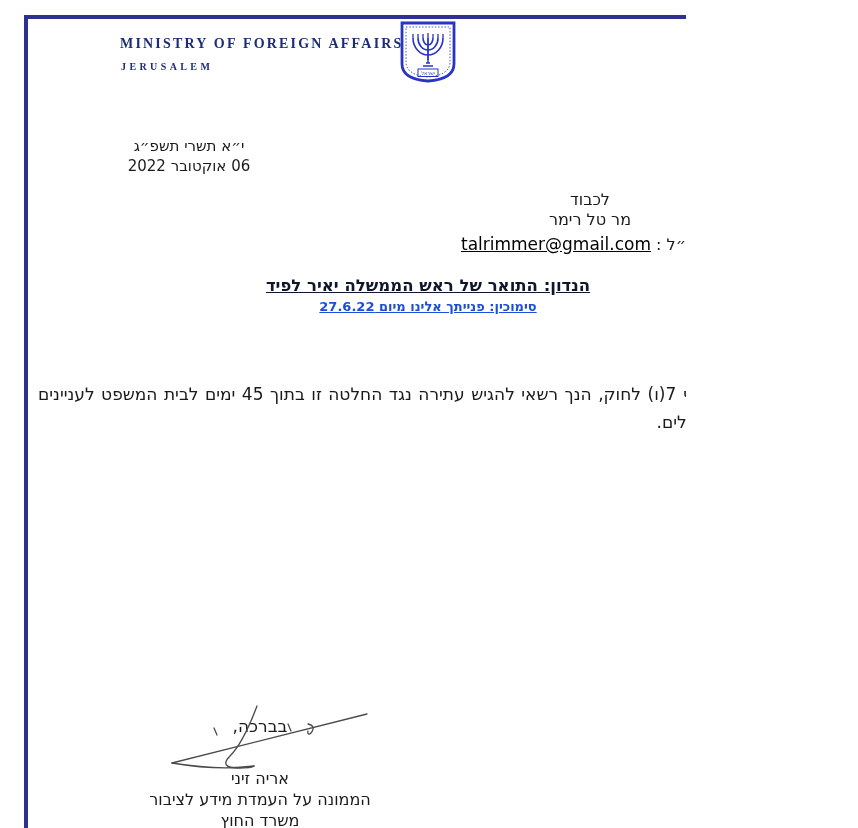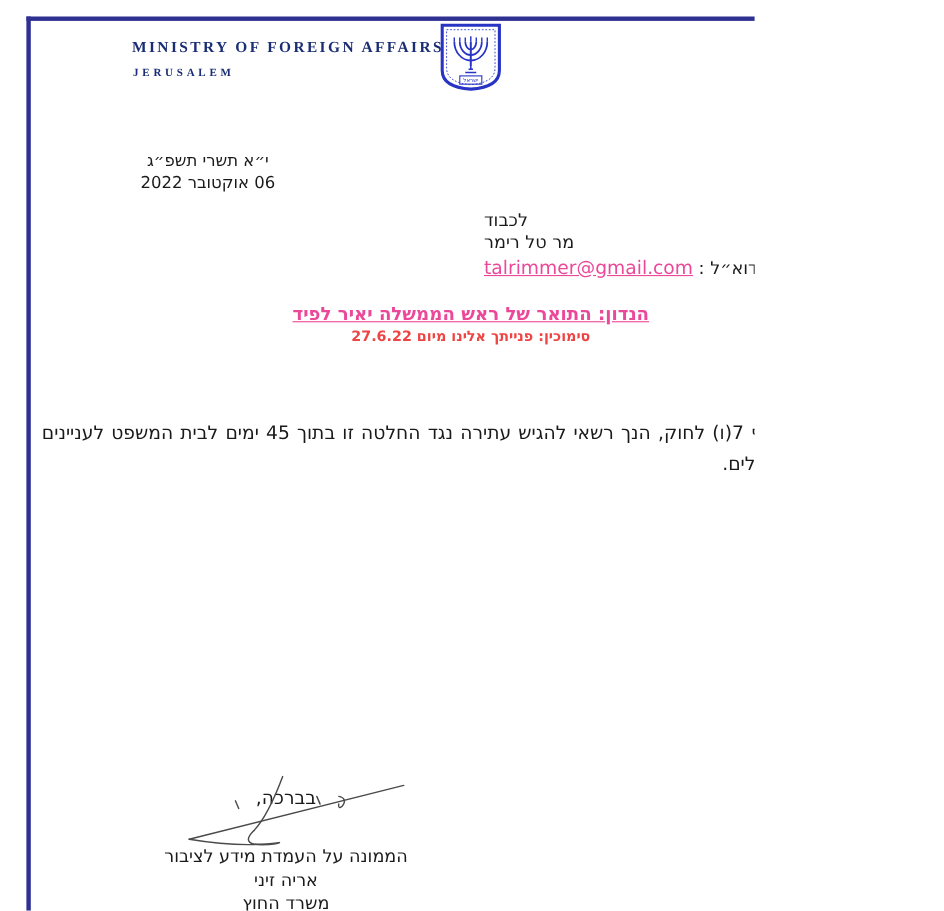--- a/index.html
+++ b/index.html
@@ -26,28 +26,28 @@
   .hdr-he .ministry-he{font-size:18px;font-weight:bold;white-space:nowrap;}
   .hdr-he .city-he{font-size:14px;font-weight:bold;margin-top:5px;}
   
   .dateblock{
     position:absolute;left:118px;top:136px;width:142px;direction:rtl;
     text-align:center;font-size:15px;line-height:20px;
   }
   
   .recipient{
     position:absolute;left:440px;top:190px;width:300px;direction:rtl;
-    text-align:left;font-size:16px;line-height:20px;
+    text-align:center;font-size:16px;line-height:20px;
   }
   .recipient .email-row{font-size:16px;margin-top:2px;line-height:24px;}
-  .recipient a{color:#ec4899;text-decoration:underline;font-size:17px;cursor:pointer;}
+  .recipient a{color:#000000;text-decoration:underline;font-size:17px;cursor:pointer;}
   
   .subjectblock{position:absolute;left:120px;top:276px;width:616px;direction:rtl;text-align:center;}
-  .subjectblock .subject{font-size:16.5px;font-weight:bold;text-decoration:underline;color:#ec4899;}
-  .subjectblock .reference{font-size:13px;font-weight:bold;margin-top:4px;color:#ef4444;}
+  .subjectblock .subject{font-size:16.5px;font-weight:bold;text-decoration:underline;color:#0f172a;}
+  .subjectblock .reference{font-size:13px;font-weight:bold;margin-top:4px;color:#1d4ed8;text-decoration:underline;}
   
   .letterbody{
     position:absolute;left:38px;top:348px;width:752px;direction:rtl;
     font-size:17px;line-height:28px;text-align:right;
   }
   .letterbody p{margin:0 0 4px 0;text-align:justify;}
   .letterbody p.greeting{text-align:right;margin-bottom:4px;}
   
   .closing{position:absolute;left:118px;top:686px;width:284px;text-align:center;
     direction:rtl;font-size:17px;margin-top:30px;}
@@ -120,18 +120,18 @@
       <path d="M30,61 L225,12"></path>
       <path d="M115,4 C106,28 97,45 88,54 C80,62 84,66 96,66 C104,66 110,66 112,64"></path>
       <path d="M30,61 C60,66 90,67 112,64"></path>
       <path d="M72,26 l3,7"></path>
       <path d="M146,22 l3,7"></path>
       <path d="M166,22 c5,1 7,4 3,9 c-2,2 -4,1 -3,-2"></path>
     </svg>
   </div>
 
   <div class="sigblock">
+    <div>אריה זיני</div>
     <div>הממונה על העמדת מידע לציבור</div>
-    <div>אריה זיני</div>
     <div>משרד החוץ</div>
   </div>
 
 </div>
 
 </body></html>

